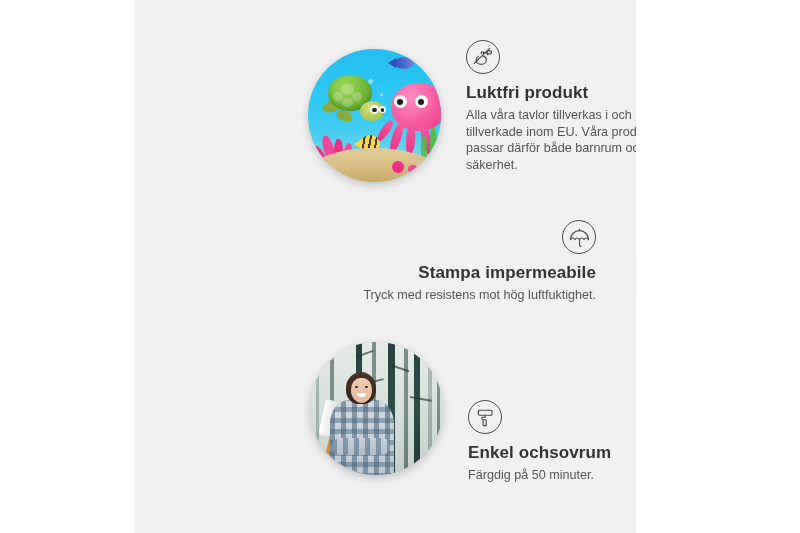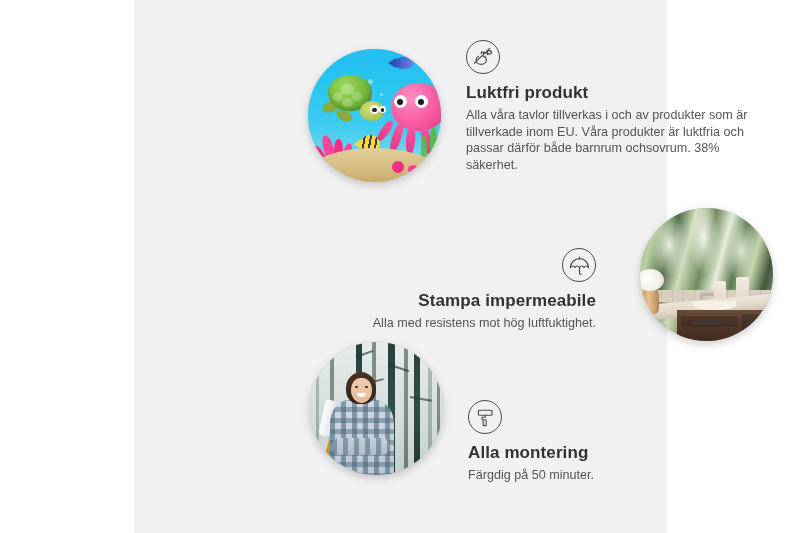--- a/index.html
+++ b/index.html
@@ -2,21 +2,21 @@
 <html><head>
 <meta charset="utf-8">
 <style>
   html, body {
     margin: 0;
     padding: 0;
     background: #ffffff;
   }
   #screen {
     position: relative;
-    width: 800px;
+    width: 636px;
     height: 533px;
     background: #ffffff;
     overflow: hidden;
     font-family: "Liberation Sans", "DejaVu Sans", sans-serif;
   }
   
   #panel {
     position: absolute;
     left: 134px;
     top: 0;
@@ -259,21 +259,21 @@
   .feat-desc {
     font-size: 12.6px;
     line-height: 16.5px;
     color: #555555;
     margin: 0;
   }
 
   #feature-odor { left: 332px; top: 40px; width: 286px; text-align: left; }
   #feature-odor .feat-icon { margin-left: 0; }
 
-  #feature-water { left: 196px; top: 248px; width: 266px; text-align: right; }
+  #feature-water { left: 196px; top: 220px; width: 266px; text-align: right; }
   #feature-water .feat-icon { margin-left: auto; }
   #feature-water .feat-desc { font-size: 12.6px; }
 
   #feature-mount { left: 334px; top: 400px; width: 276px; text-align: left; }
 
   .icon-row { display: flex; }
 </style>
 </head>
 <body>
 
@@ -351,21 +351,21 @@
         <div class="feat-icon">
           <svg width="23" height="23" viewBox="0 0 24 24" fill="none" stroke="#4a4a4a" stroke-width="1.2" stroke-linecap="round" stroke-linejoin="round">
             <path d="M2.6 14.2c0-5.2 4.2-9.4 9.4-9.4s9.4 4.2 9.4 9.4"></path>
             <path d="M2.6 14.2c1.6-2.3 3.5-2.3 4.7 0 1.2-2.3 3.1-2.3 4.7 0 1.6-2.3 3.5-2.3 4.7 0 1.2-2.3 3.1-2.3 4.7 0"></path>
             <path d="M12 14.2v5.3c0 1 0.7 1.7 1.6 1.7"></path>
             <path d="M12 4.8V3.1"></path>
           </svg>
         </div>
       </div>
       <div class="feat-title">Stampa impermeabile</div>
-      <p class="feat-desc">Alla med resistens mot hög luftfuktighet.</p>
+      <p class="feat-desc">Tryck med resistens mot hög luftfuktighet.</p>
     </div>
 
     <div class="photo" id="photo-bath">
       <div class="inner">
         <div class="bath-wall"></div>
         <div class="bath-backsplash"></div>
         <div class="bath-faucet" style="left:45%;top:64%;width:3px;height:12px;"></div>
         <div class="bath-faucet" style="left:45%;top:64%;width:14px;height:3px;"></div>
         <div class="bath-bottle" style="left:56%;top:55%;width:12px;height:26px;"></div>
         <div class="bath-bottle" style="left:72%;top:52%;width:13px;height:30px;"></div>
@@ -415,18 +415,18 @@
     <div class="feature" id="feature-mount">
       <div class="icon-row">
         <div class="feat-icon">
           <svg width="23" height="23" viewBox="0 0 24 24" fill="none" stroke="#4a4a4a" stroke-width="1.2" stroke-linecap="round" stroke-linejoin="round">
             <rect x="4.6" y="4.4" width="14.2" height="5.2" rx="1.1"></rect>
             <path d="M11.7 9.6v2.1H8.4v2.6"></path>
             <rect x="9.5" y="14.3" width="3.2" height="6.2" rx="0.8"></rect>
           </svg>
         </div>
       </div>
-      <div class="feat-title">Alla montering</div>
+      <div class="feat-title">Enkel ochsovrum</div>
       <p class="feat-desc">Färgdig på 50 minuter.</p>
     </div>
 
   </div>
 </div>
 
 </body></html>

